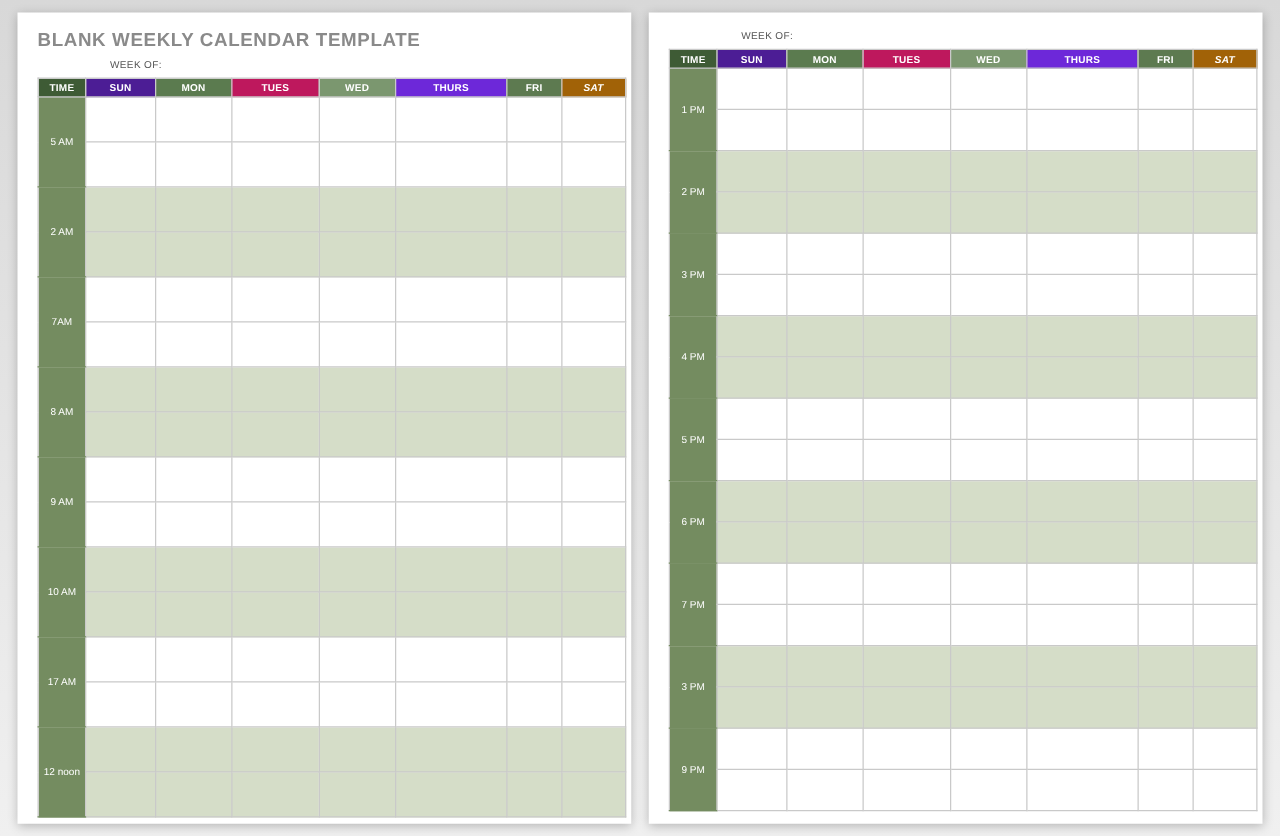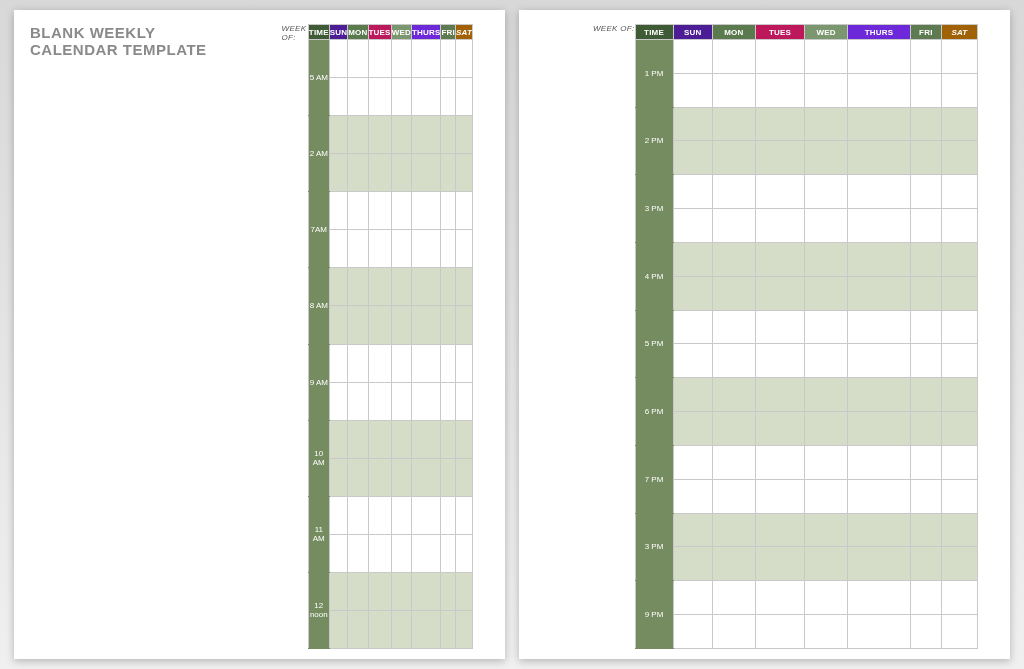--- a/index.html
+++ b/index.html
@@ -10,40 +10,39 @@
     height: 669px;
     overflow: hidden;
     display: flex;
     gap: 14px;
     padding: 10px 14px;
     justify-content: center;
   }
   .page {
     background: #ffffff;
     box-shadow: 0 2px 8px rgba(0,0,0,0.25);
-    padding: 14px 32px 10px 16px;
+    padding: 14px 4px 10px 16px;
     flex: 1;
     display: flex;
-    flex-direction: row;
+    flex-direction: column;
   }
   .title {
     font-size: 15px;
     font-weight: bold;
     color: #8a8a8a;
     letter-spacing: 0.5px;
     text-transform: uppercase;
     margin-bottom: 6px;
   }
   .weekof {
     font-size: 8px;
     color: #555;
     margin-left: 58px;
     margin-bottom: 6px;
     letter-spacing: 0.3px;
-    font-style: italic;
   }
   table {
     border-collapse: collapse;
     width: 100%;
     flex: 1;
   }
   th, td {
     border: 1px solid #c9c9c9;
     font-size: 8px;
     text-align: center;
@@ -208,21 +207,21 @@
         <tr class="sub shade">
           <td class="cell"></td>
           <td class="cell"></td>
           <td class="cell"></td>
           <td class="cell"></td>
           <td class="cell"></td>
           <td class="cell"></td>
           <td class="cell"></td>
         </tr>
         <tr class="top">
-          <td class="time-c" rowspan="2">11 AM</td>
+          <td class="time-c" rowspan="2">17 AM</td>
           <td class="cell"></td>
           <td class="cell"></td>
           <td class="cell"></td>
           <td class="cell"></td>
           <td class="cell"></td>
           <td class="cell"></td>
           <td class="cell"></td>
         </tr>
         <tr class="sub">
           <td class="cell"></td>

